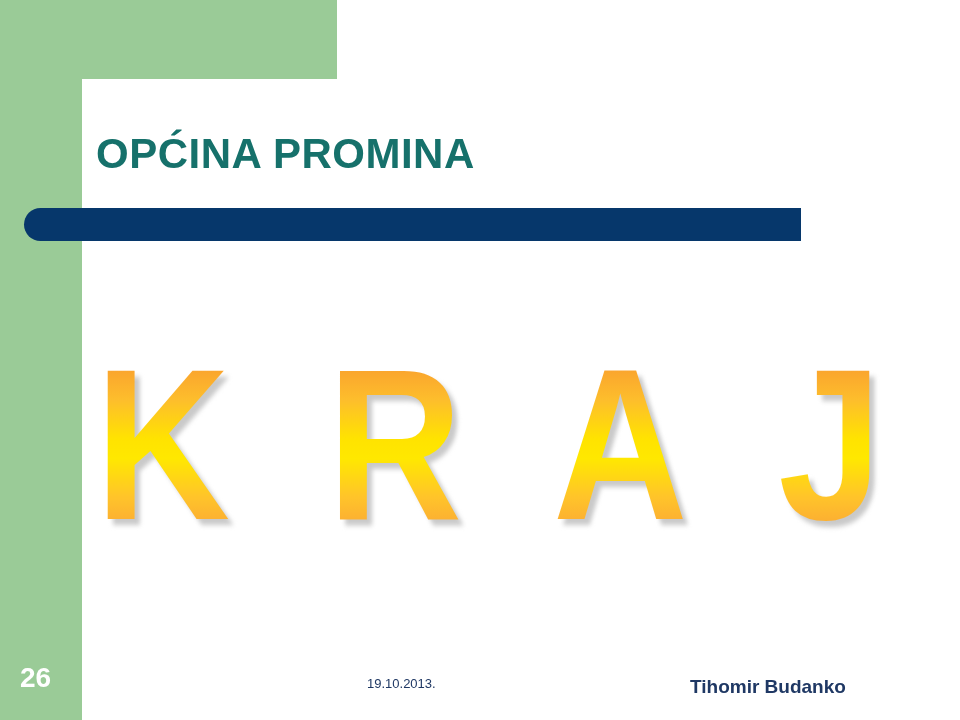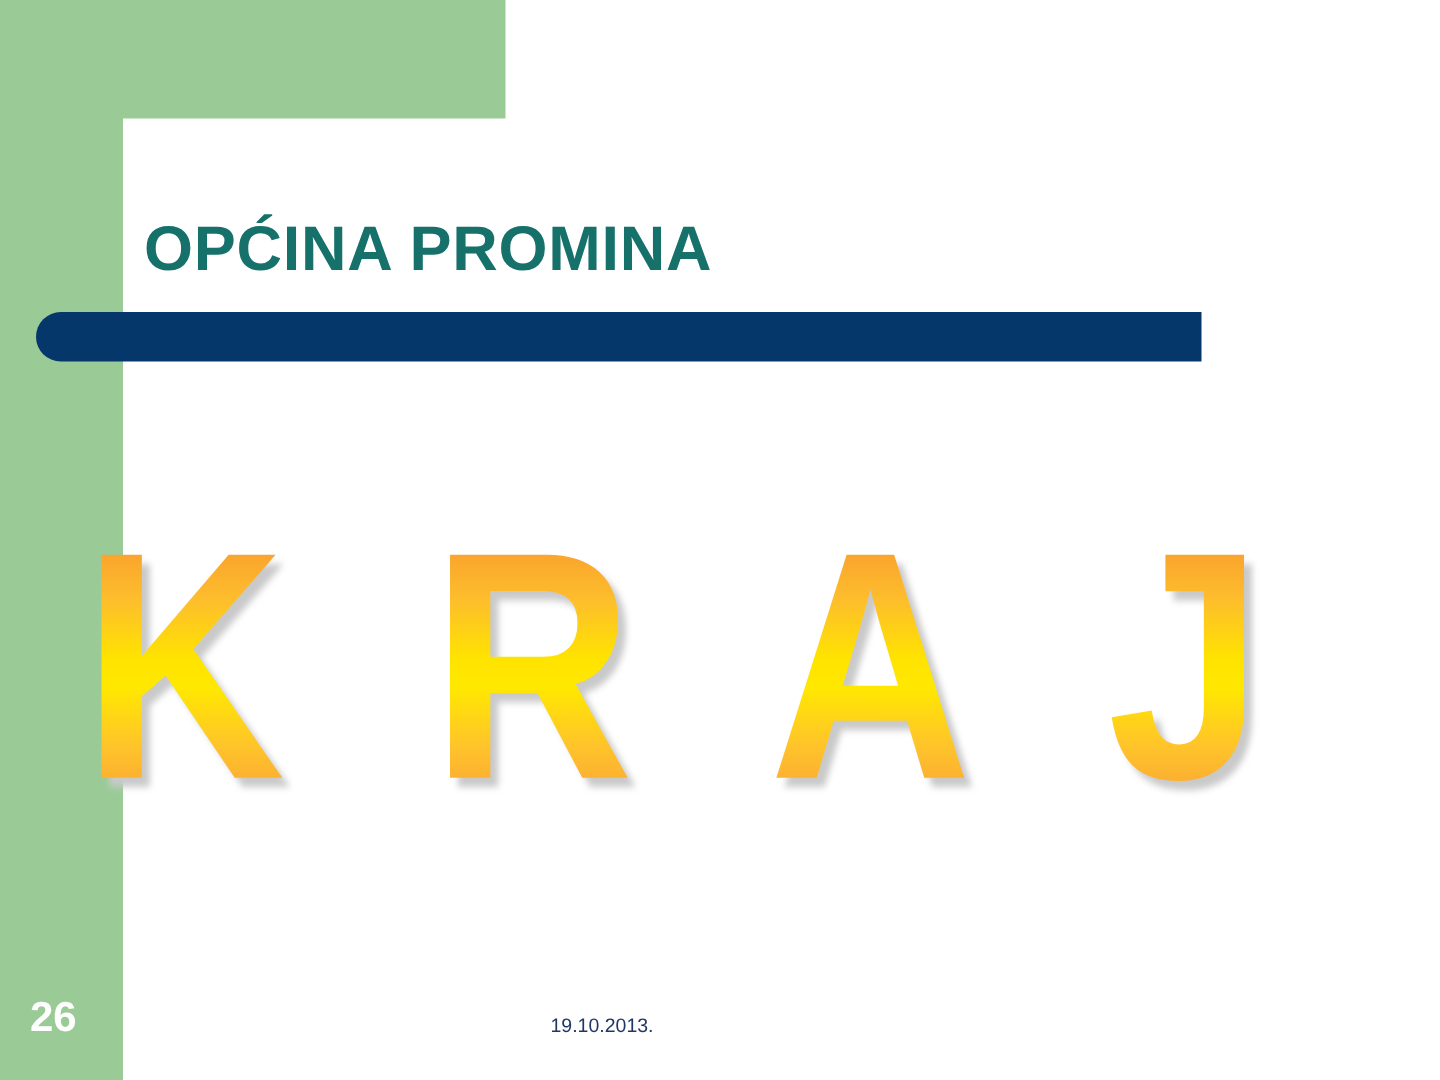--- a/index.html
+++ b/index.html
@@ -64,41 +64,41 @@
     background: #06376B;
     border-top-left-radius: 17px;
     border-bottom-left-radius: 17px;
   }
 
   
 
   .slide-title {
     position: absolute;
     left: 96px;
-    top: 142px;
+    top: 130px;
     margin: 0;
     font-family: "Liberation Sans", sans-serif;
     font-size: 42px;
     font-weight: bold;
     letter-spacing: 0.5px;
     color: #16716B;
     white-space: nowrap;
   }
 
   
 
   .wordart-wrap {
     position: absolute;
     left: 0;
     top: 336px;
     width: 960px;
     height: 200px;
     display: flex;
     align-items: flex-start;
-    justify-content: flex-start;
+    justify-content: flex-end;
   }
 
   .wordart {
     position: relative;
     font-family: "Liberation Sans", sans-serif;
     font-size: 212px;
     font-weight: bold;
     line-height: 1;
     letter-spacing: 26px;
     transform: scaleX(0.88) scaleY(1.02);
@@ -190,14 +190,15 @@
     <div class="wordart">
       <span class="wa-shadow" aria-hidden="true">K R A J</span>
       <span class="wa-face">K R A J</span>
     </div>
   </div>
 
   <div class="slide-number">26</div>
 
   <div class="footer-date">19.10.2013.</div>
 
+  <div class="footer-author">Tihomir Budanko</div>
 
 </div>
 
 </body></html>

